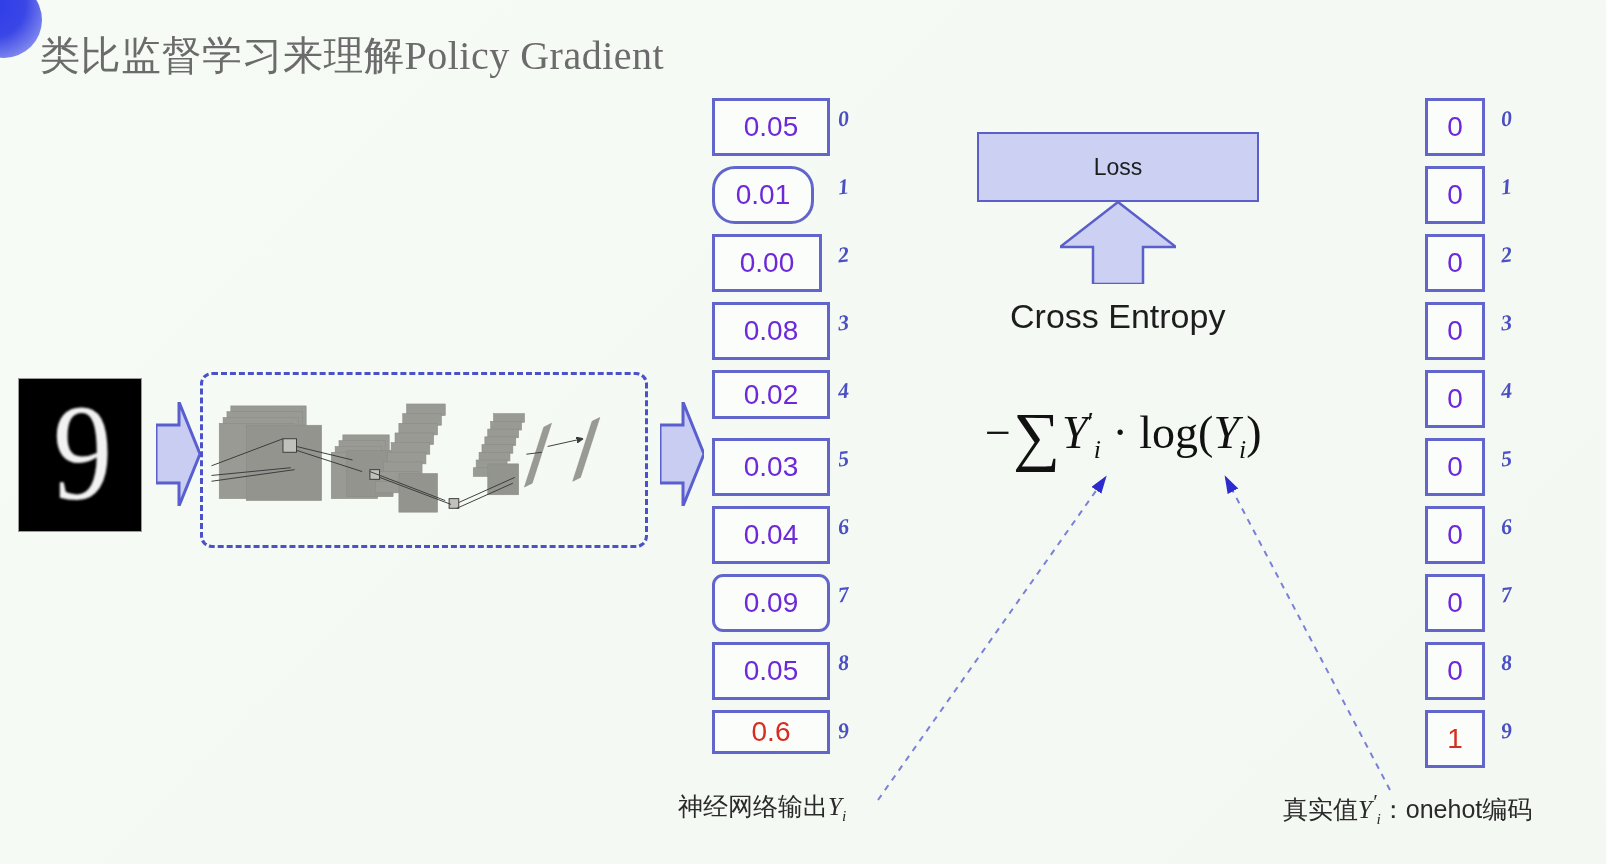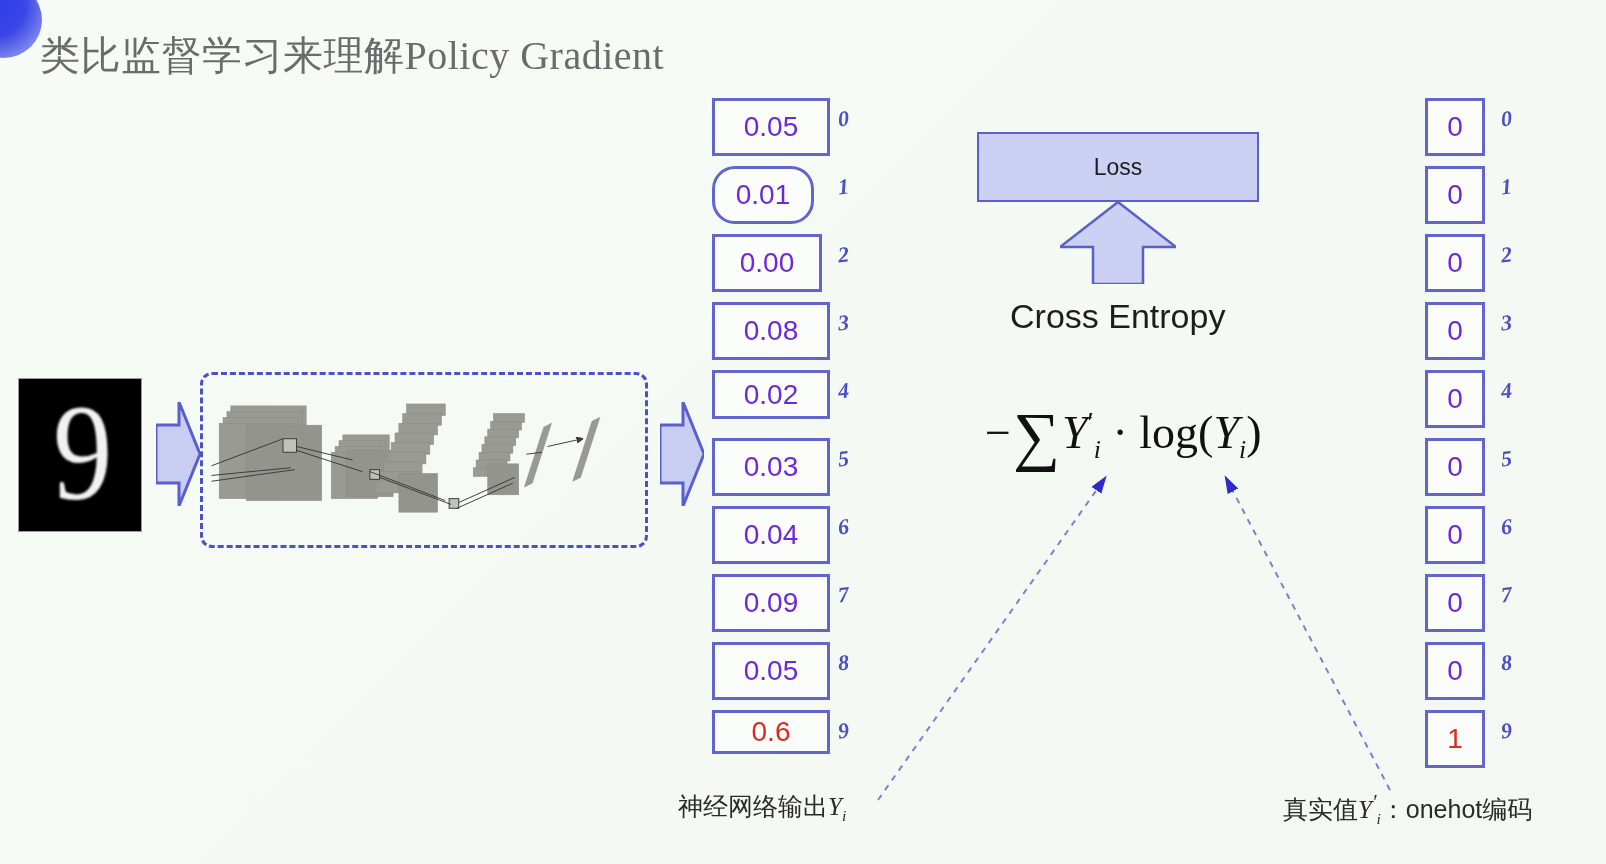--- a/index.html
+++ b/index.html
@@ -245,21 +245,21 @@
       <div class="vec-box" style="left: 712px; top: 234px; width: 110px; height: 58px;">0.00</div>
       <div class="idx-label" style="left: 838px; top: 242px;">2</div>
       <div class="vec-box" style="left: 712px; top: 302px; width: 118px; height: 58px;">0.08</div>
       <div class="idx-label" style="left: 838px; top: 310px;">3</div>
       <div class="vec-box" style="left: 712px; top: 370px; width: 118px; height: 49px;">0.02</div>
       <div class="idx-label" style="left: 838px; top: 378px;">4</div>
       <div class="vec-box" style="left: 712px; top: 438px; width: 118px; height: 58px;">0.03</div>
       <div class="idx-label" style="left: 838px; top: 446px;">5</div>
       <div class="vec-box" style="left: 712px; top: 506px; width: 118px; height: 58px;">0.04</div>
       <div class="idx-label" style="left: 838px; top: 514px;">6</div>
-      <div class="vec-box" style="left: 712px; top: 574px; width: 118px; height: 58px;">0.09</div>
+      <div class="vec-box" style="left: 712px; top: 574px; width: 118px; height: 58px; border-radius: 11px;">0.09</div>
       <div class="idx-label" style="left: 838px; top: 582px;">7</div>
       <div class="vec-box" style="left: 712px; top: 642px; width: 118px; height: 58px;">0.05</div>
       <div class="idx-label" style="left: 838px; top: 650px;">8</div>
       <div class="vec-box hl" style="left: 712px; top: 710px; width: 118px; height: 44px;">0.6</div>
       <div class="idx-label" style="left: 838px; top: 718px;">9</div>
     </div>
 
   <div id="target-vector">
       <div class="vec-box" style="left: 1425px; top: 98px; width: 60px; height: 58px;">0</div>
       <div class="idx-label" style="left: 1501px; top: 106px;">0</div>

